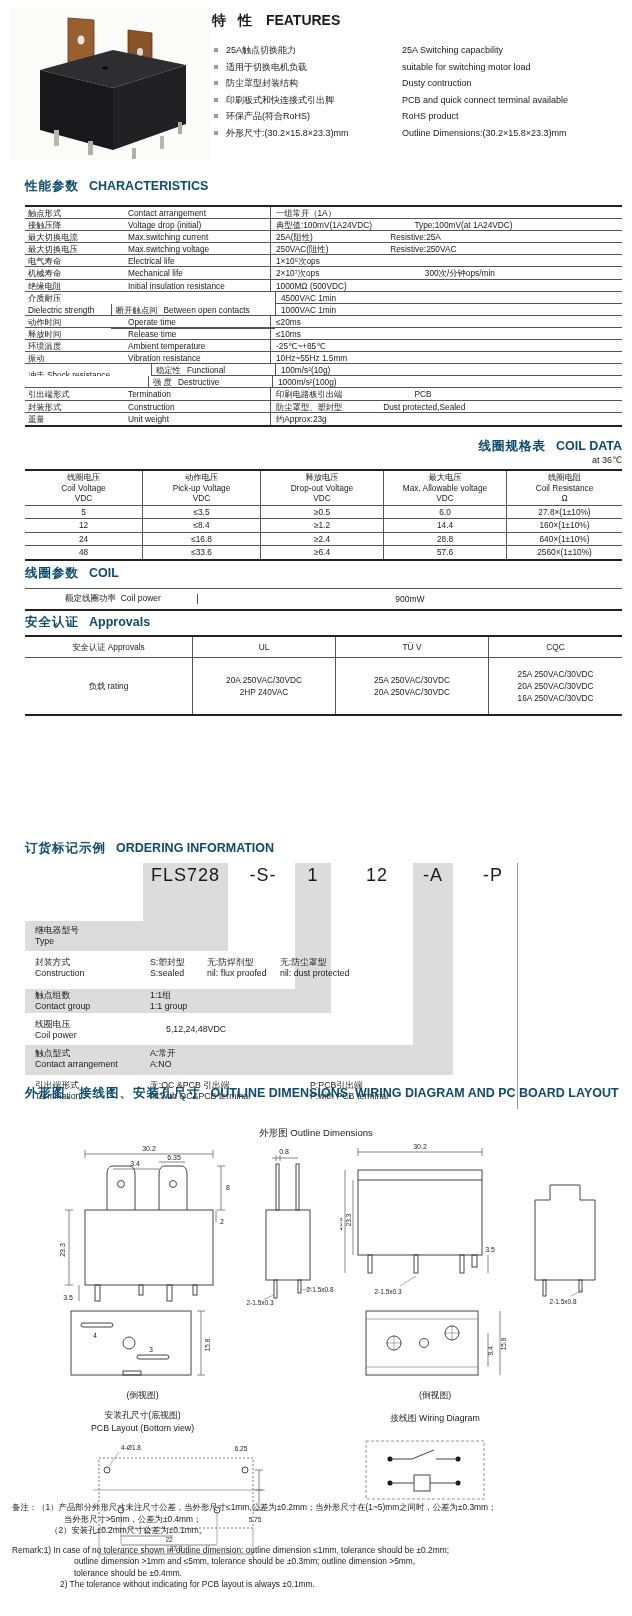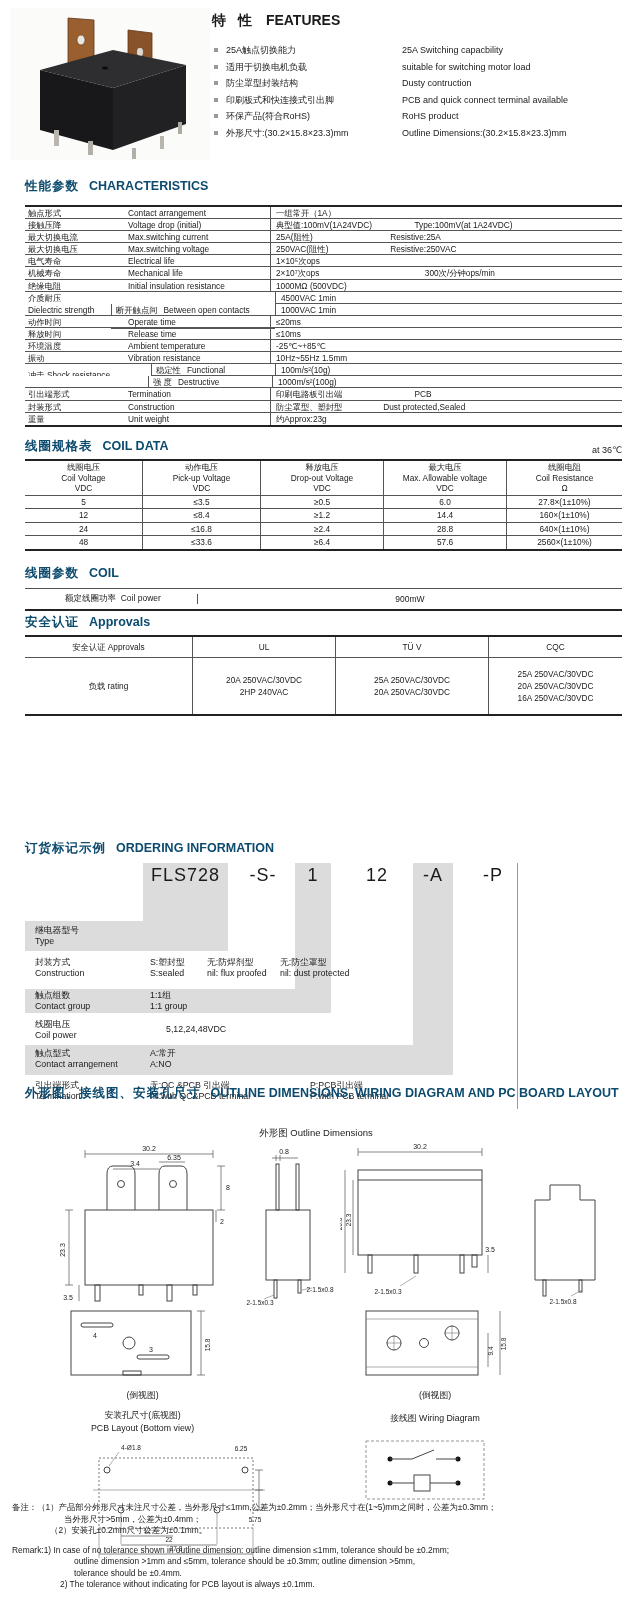--- a/index.html
+++ b/index.html
@@ -23,21 +23,21 @@
   .crow:last-child .cell{border-bottom:none;}
   .c-cn{width:100px;padding-left:3px;}
   .c-en{width:142px;}
   .c-val{flex:1;border-left:1px solid #555;padding-left:5px;display:flex;}
   .c-val .v1{min-width:40%;}
   .c-sub{border-left:1px solid #555;padding-left:4px;}
   .nobb{border-bottom:none !important;}
   .c-sub .sub-en{margin-left:6px;}
   
   .coildata{position:absolute;left:25px;top:438px;width:597px;}
-  .cd-head{display:flex;justify-content:space-between;align-items:flex-end;}
+  .cd-head{display:flex;justify-content:space-between;align-items:flex-end;flex-direction:column;}
   .cd-note{font-size:9px;}
   table.grid{border-collapse:collapse;width:597px;margin-top:4px;
              border-top:2px solid #222;border-bottom:2px solid #222;}
   table.grid th,table.grid td{border:1px solid #555;border-top:none;font-weight:normal;
              font-size:8.3px;text-align:center;padding:1px 2px;line-height:10.5px;}
   table.grid tr th:first-child,table.grid tr td:first-child{border-left:none;}
   table.grid tr th:last-child,table.grid tr td:last-child{border-right:none;}
   
   .coilbar{position:absolute;left:25px;top:565px;width:597px;}
   .cb-row{display:flex;border-top:1px solid #555;border-bottom:2px solid #222;

